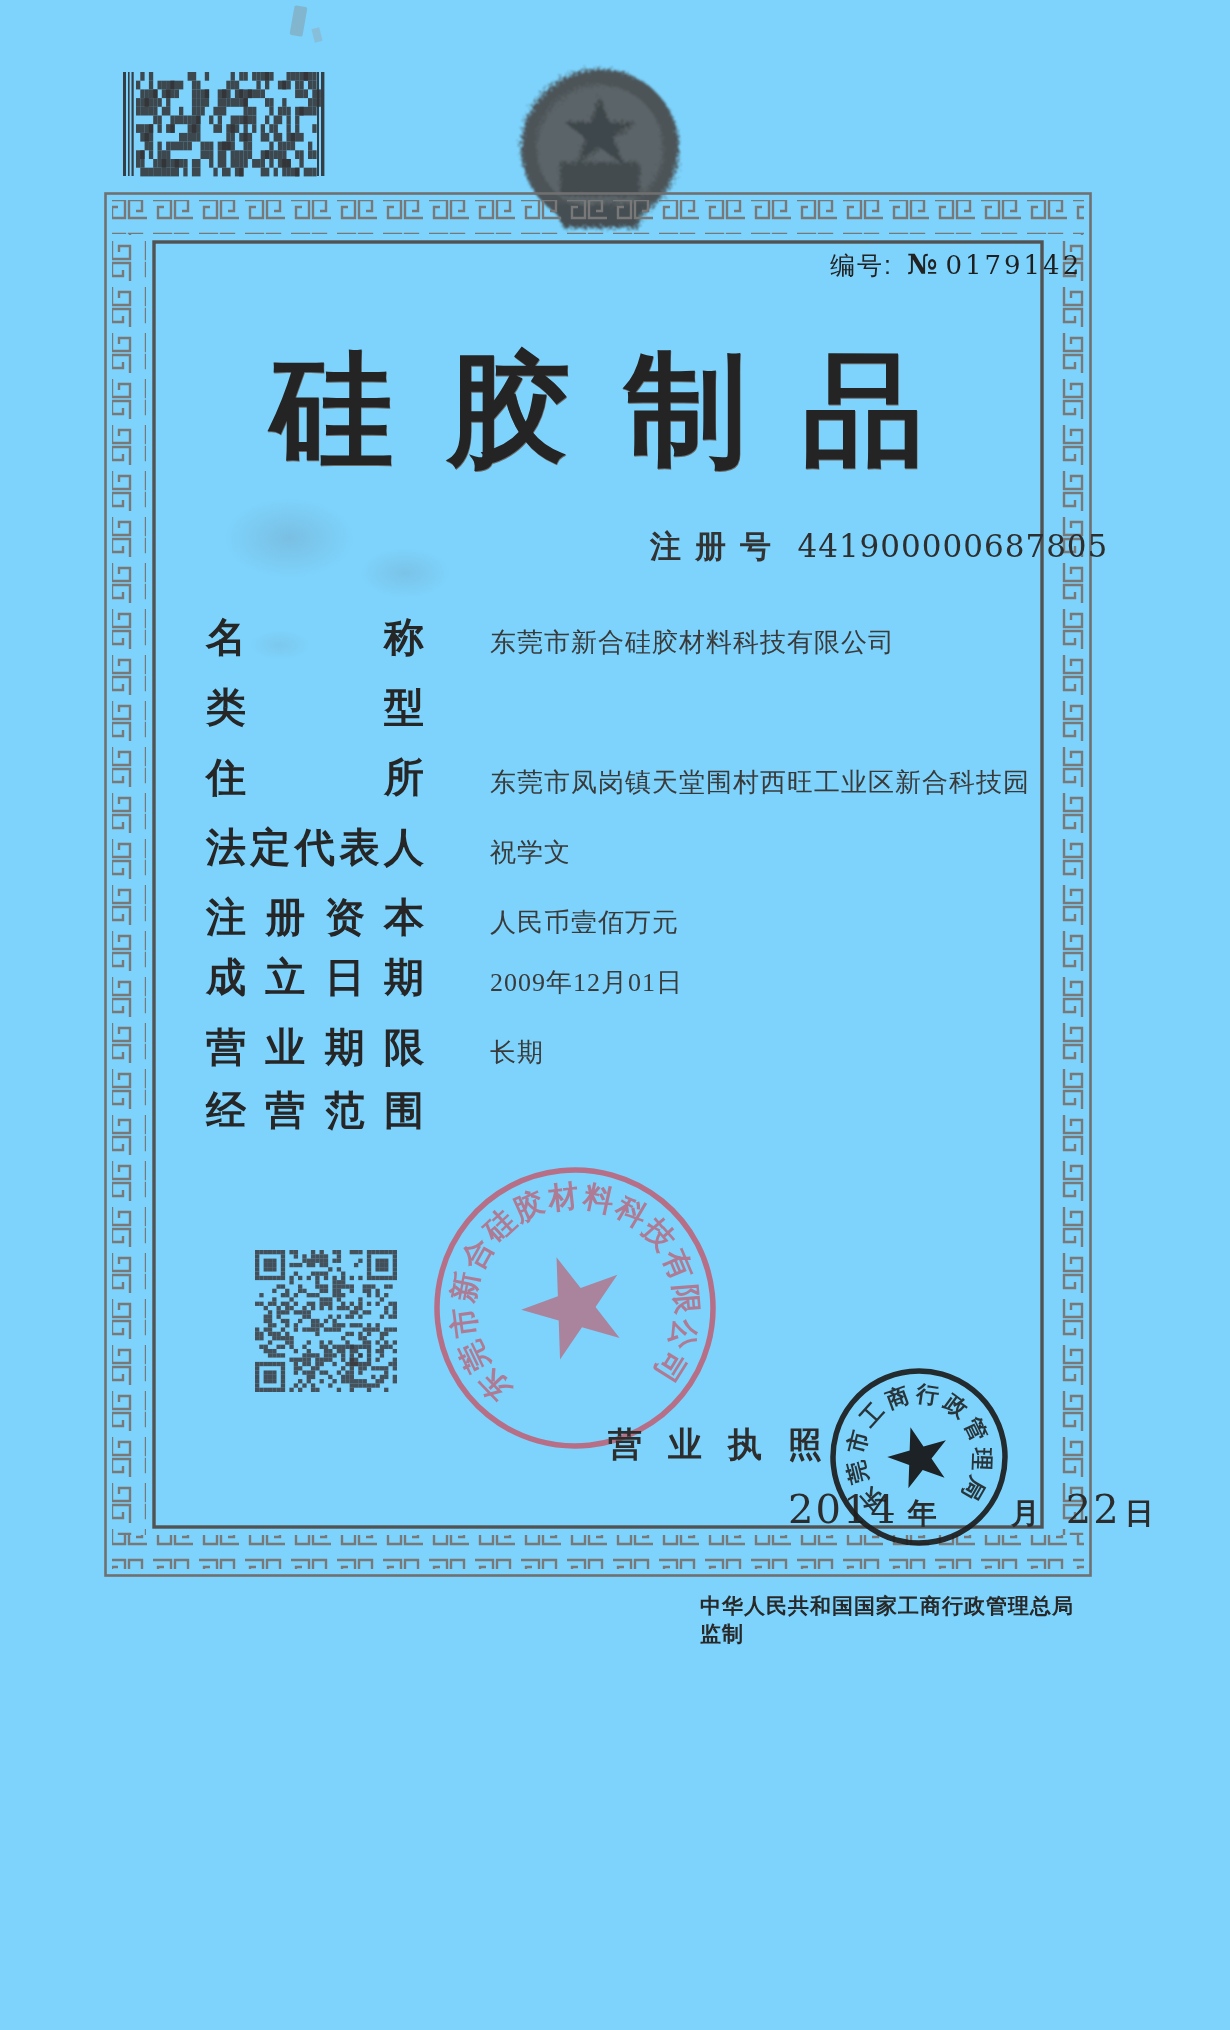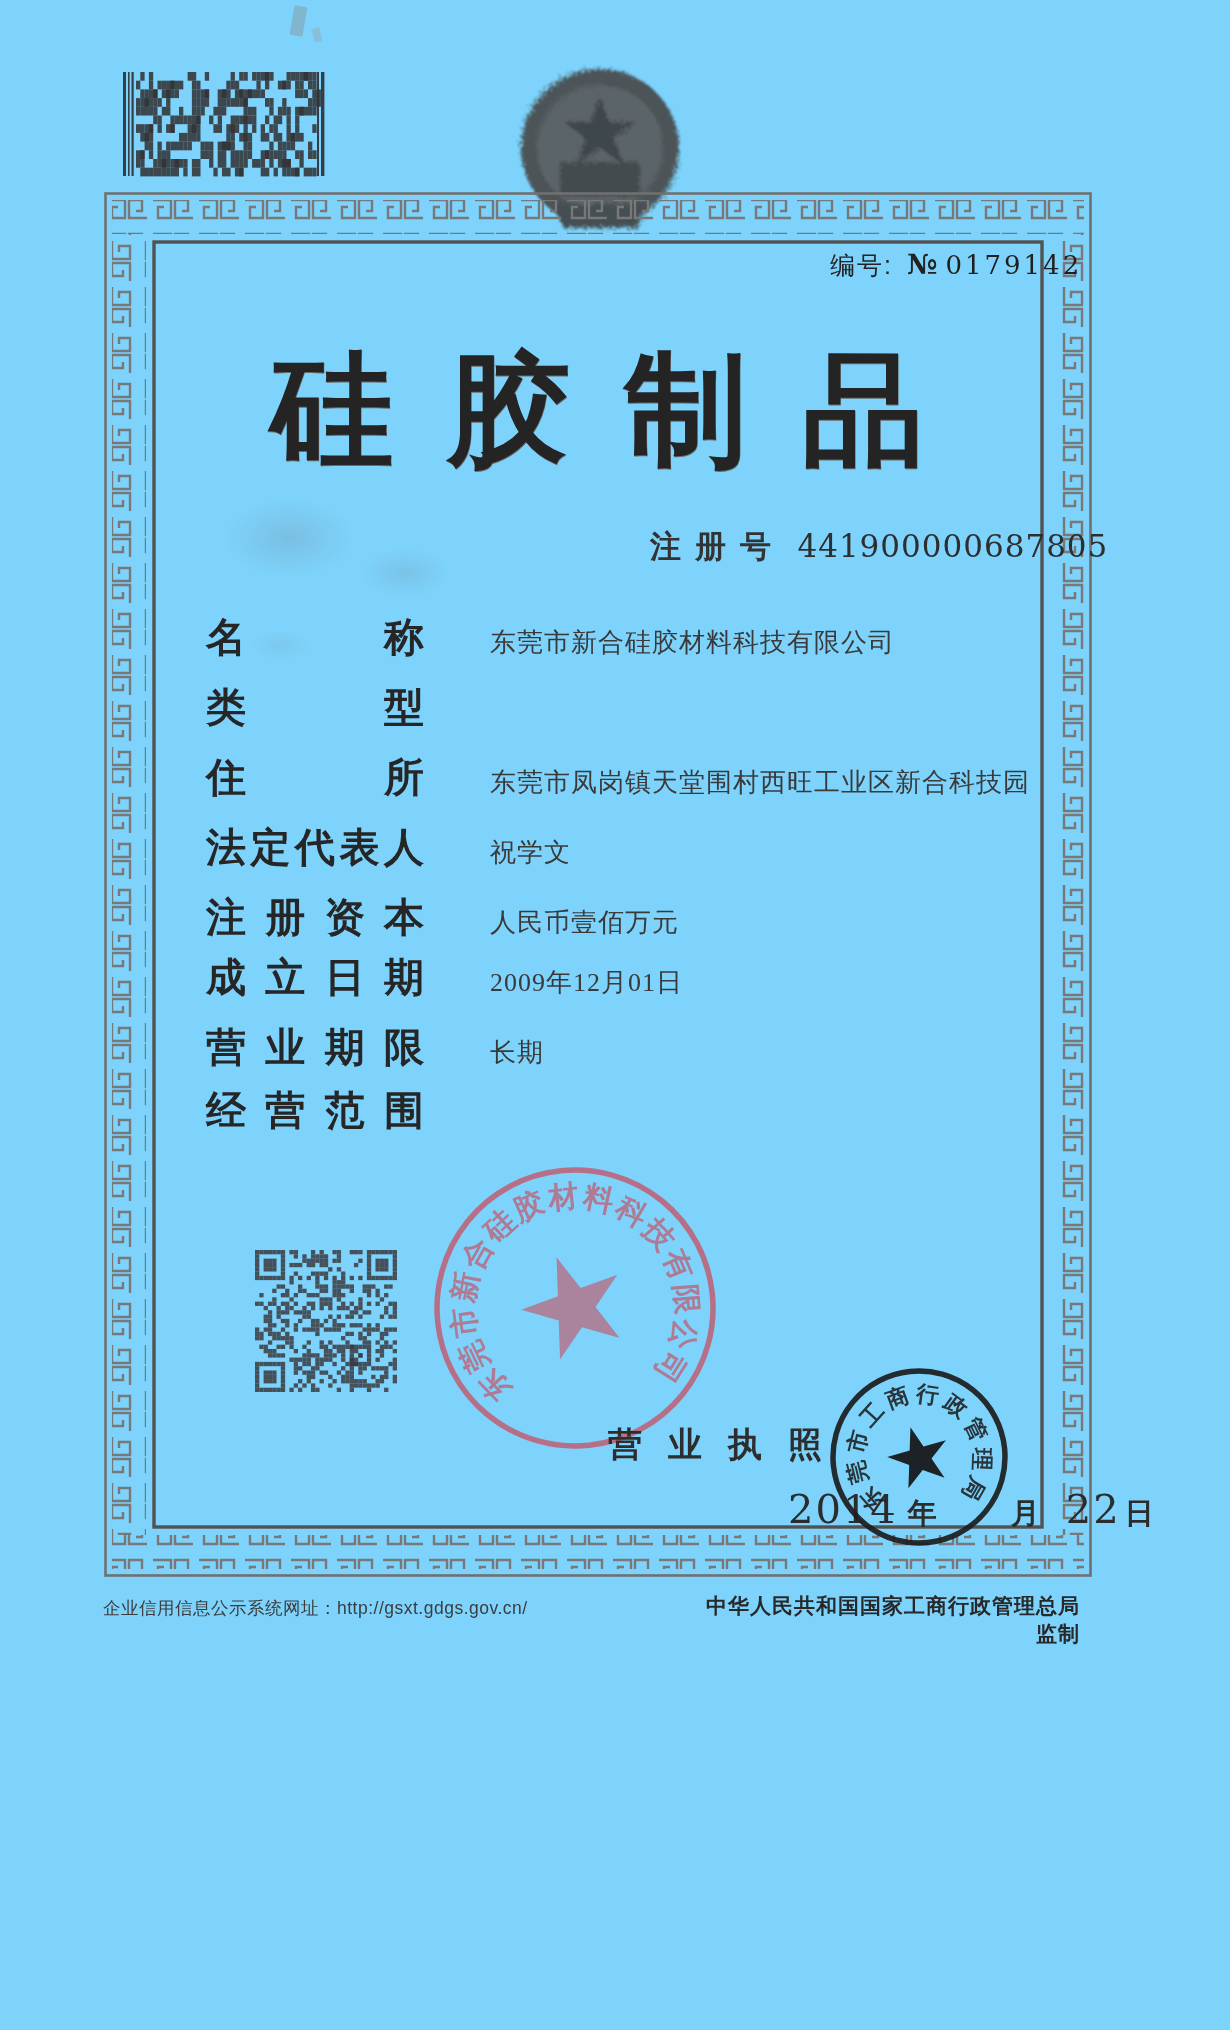--- a/index.html
+++ b/index.html
@@ -32,21 +32,21 @@
   .row.scope .fvalue{white-space:normal;width:585px;font-size:20.5px;line-height:22px;
           letter-spacing:0.5px;margin-top:4px;color:#3f3f3f;}
 
   
   .registry-label{position:absolute;top:1422px;left:608px;font-size:34px;font-weight:700;
           letter-spacing:26px;color:#2d2d2d;white-space:nowrap;}
   .date-line{position:absolute;top:1486px;left:788px;font-size:29px;color:#2c2c2c;white-space:nowrap;font-weight:600;}
   .date-line .d{font-family:"DejaVu Serif",serif;font-weight:normal;font-size:40px;letter-spacing:2px;}
   .date-line .u1{margin-left:10px;} .date-line .u2{margin-left:74px;} .date-line .dd{margin-left:26px;} .date-line .u3{margin-left:4px;}
   .footer-left{position:absolute;top:1596px;left:103px;font-size:17.5px;color:#3c3c3c;letter-spacing:0.5px;}
-  .footer-right{position:absolute;top:1592px;left:700px;width:380px;text-align:right;font-size:21px;
+  .footer-right{position:absolute;top:1592px;left:700px;width:380px;font-size:21px;
           font-weight:700;color:#282828;letter-spacing:1px;}
 
   
   .smudge{position:absolute;pointer-events:none;}
   .sm1{top:6px;left:292px;width:13px;height:30px;background:#8a8a8a;opacity:.4;transform:rotate(10deg);border-radius:2px;}
   .sm2{top:28px;left:313px;width:8px;height:14px;background:#9a9a9a;opacity:.35;transform:rotate(-14deg);}
   .sm3{top:498px;left:224px;width:130px;height:80px;background:radial-gradient(closest-side,rgba(110,110,125,.20),rgba(110,110,125,0));}
   .sm4{top:548px;left:360px;width:90px;height:50px;background:radial-gradient(closest-side,rgba(110,110,125,.16),rgba(110,110,125,0));}
   .sm5{top:630px;left:250px;width:60px;height:30px;background:radial-gradient(closest-side,rgba(120,120,130,.12),rgba(120,120,130,0));}
 </style>
@@ -966,21 +966,20 @@
           <text x="81.75892057722093" y="35.871369244612225" transform="rotate(-14 81.75892057722093 35.871369244612225)" text-anchor="middle" dominant-baseline="central" fill="#1d1d1d" font-size="22.5" font-weight="700" opacity="0.95" font-family="&quot;Liberation Sans&quot;, sans-serif">商</text>
           <text x="112.24107942277907" y="35.871369244612225" transform="rotate(14 112.24107942277907 35.871369244612225)" text-anchor="middle" dominant-baseline="central" fill="#1d1d1d" font-size="22.5" font-weight="700" opacity="0.95" font-family="&quot;Liberation Sans&quot;, sans-serif">行</text>
           <text x="139.15522820060806" y="50.18187599492416" transform="rotate(42 139.15522820060806 50.18187599492416)" text-anchor="middle" dominant-baseline="central" fill="#1d1d1d" font-size="22.5" font-weight="700" opacity="0.95" font-family="&quot;Liberation Sans&quot;, sans-serif">政</text>
           <text x="156.20063510951223" y="75.45273097048286" transform="rotate(70 156.20063510951223 75.45273097048286)" text-anchor="middle" dominant-baseline="central" fill="#1d1d1d" font-size="22.5" font-weight="700" opacity="0.95" font-family="&quot;Liberation Sans&quot;, sans-serif">管</text>
           <text x="159.38688833071893" y="105.76790536048412" transform="rotate(98 159.38688833071893 105.76790536048412)" text-anchor="middle" dominant-baseline="central" fill="#1d1d1d" font-size="22.5" font-weight="700" opacity="0.95" font-family="&quot;Liberation Sans&quot;, sans-serif">理</text>
           <text x="147.96807064562168" y="134.0304708944258" transform="rotate(126 147.96807064562168 134.0304708944258)" text-anchor="middle" dominant-baseline="central" fill="#1d1d1d" font-size="22.5" font-weight="700" opacity="0.95" font-family="&quot;Liberation Sans&quot;, sans-serif">局</text>
         </g>
     </g>
   </svg>
 
-  <div class="footer-left">企业信用信息公示系统网址：http://gsxt.gdgs.gov.cn/</div>
   <div class="footer-right">中华人民共和国国家工商行政管理总局监制</div>
 
   <div class="smudge sm1"></div>
   <div class="smudge sm2"></div>
   <div class="smudge sm3"></div>
   <div class="smudge sm4"></div>
   <div class="smudge sm5"></div>
 </div>
 
 </body></html>

